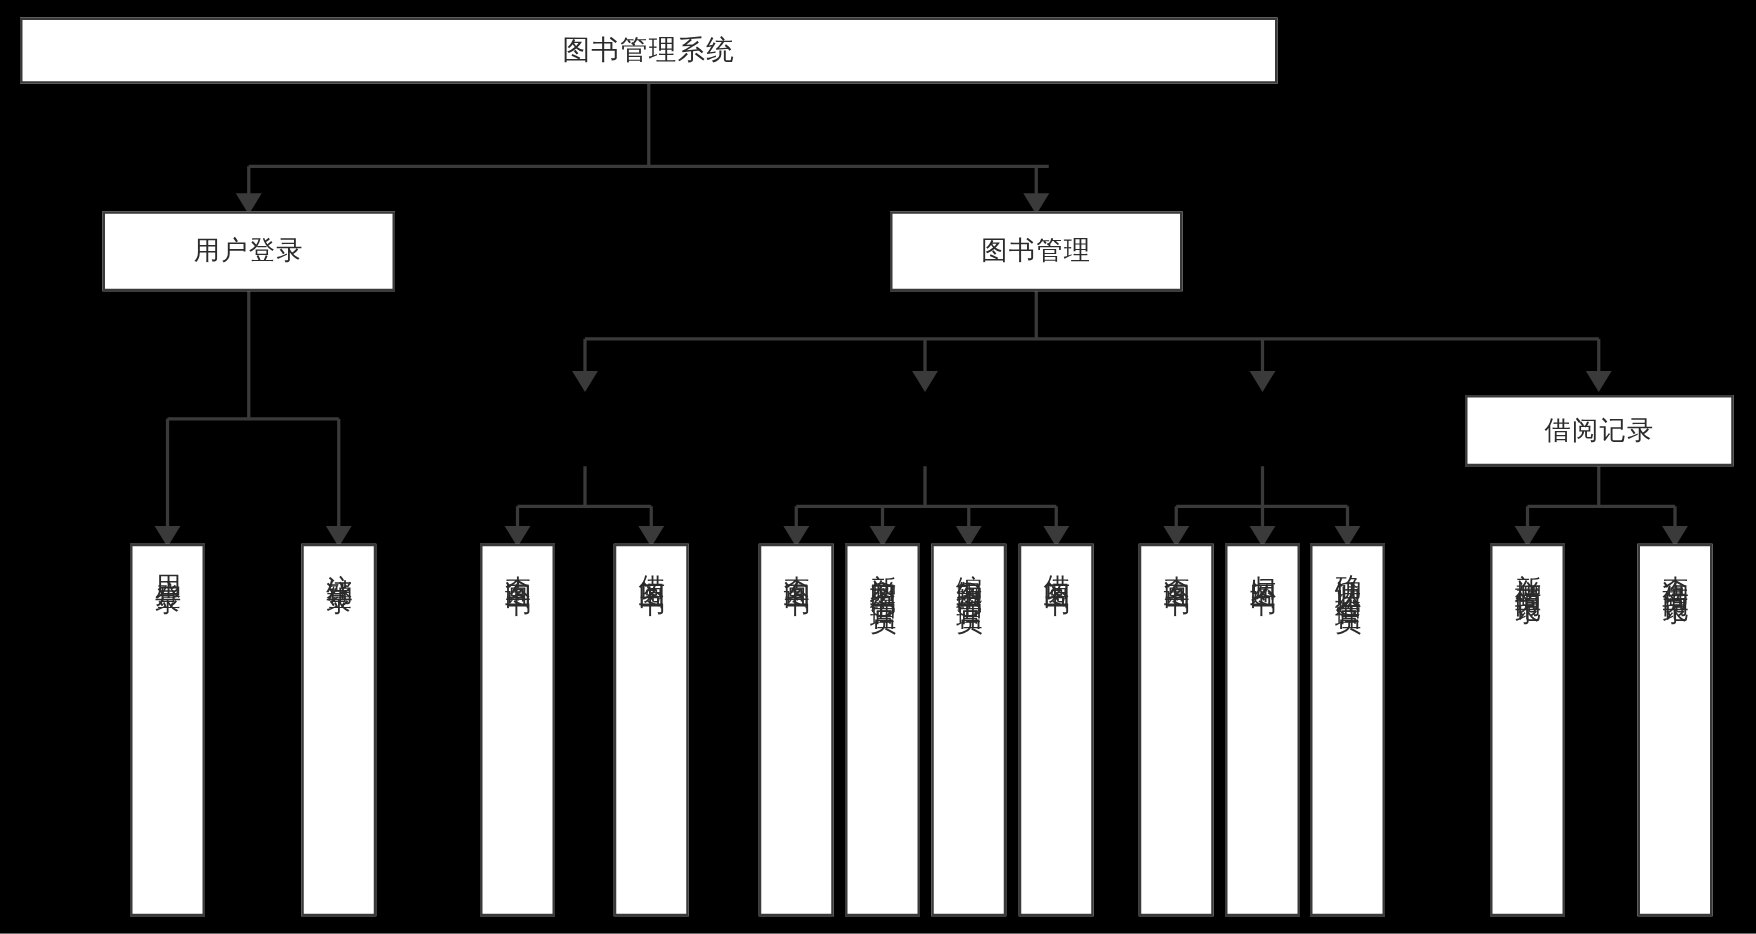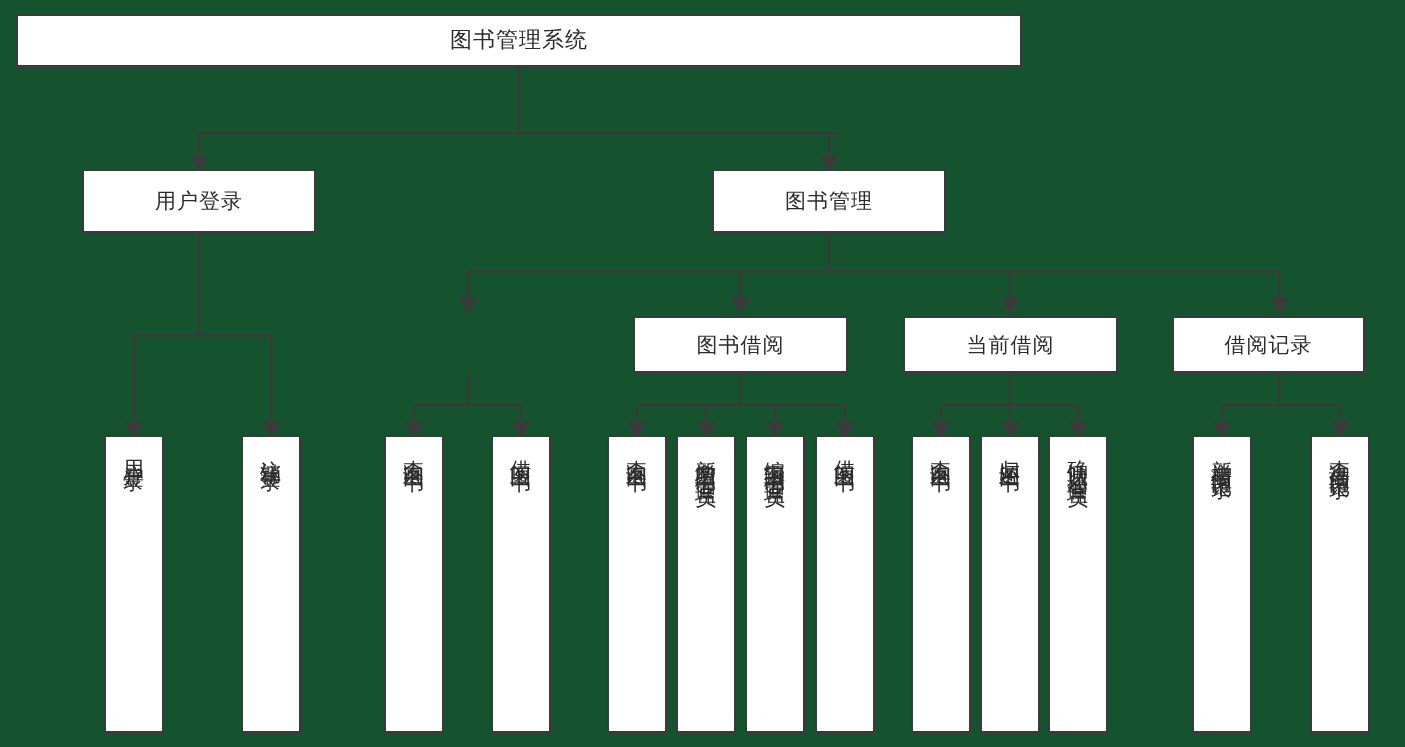--- a/index.html
+++ b/index.html
@@ -7,21 +7,21 @@
     padding: 0;
     background: #ffffff;
   }
   body {
     font-family: "Liberation Sans", "DejaVu Sans", sans-serif;
   }
   #diagram-root {
     position: relative;
     width: 1405px;
     height: 747px;
-    background: #14532d;
+    background: #000000;
     overflow: hidden;
   }
   svg.edges {
     position: absolute;
     left: 0;
     top: 0;
     width: 1405px;
     height: 747px;
     pointer-events: none;
   }
@@ -125,27 +125,21 @@
     <span class="node-label">图书管理系统</span>
   </div>
 
   <div class="node horiz" style="left:82px; top:169px; width:234px; height:64px;">
     <span class="node-label">用户登录</span>
   </div>
   <div class="node horiz" style="left:712px; top:169px; width:234px; height:64px;align-items:center;">
     <span class="node-label">图书管理</span>
   </div>
 
-  <div class="node horiz" style="left:633px; top:316px; width:215px; height:57px;">
-    <span class="node-label">图书借阅</span>
-  </div>
-  <div class="node horiz" style="left:903px; top:316px; width:215px; height:57px;">
-    <span class="node-label">当前借阅</span>
-  </div>
-  <div class="node horiz" style="left:1172px; top:316px; width:193px; height:57px;">
+  <div class="node horiz" style="left:1172px; top:316px; width:215px; height:57px;">
     <span class="node-label">借阅记录</span>
   </div>
 
   <div class="node vert" style="left:104px; top:435px; width:60px; height:298px;">
     <span class="node-label">用户登录</span>
   </div>
   <div class="node vert" style="left:241px; top:435px; width:60px; height:298px;">
     <span class="node-label">注销登录</span>
   </div>
 

